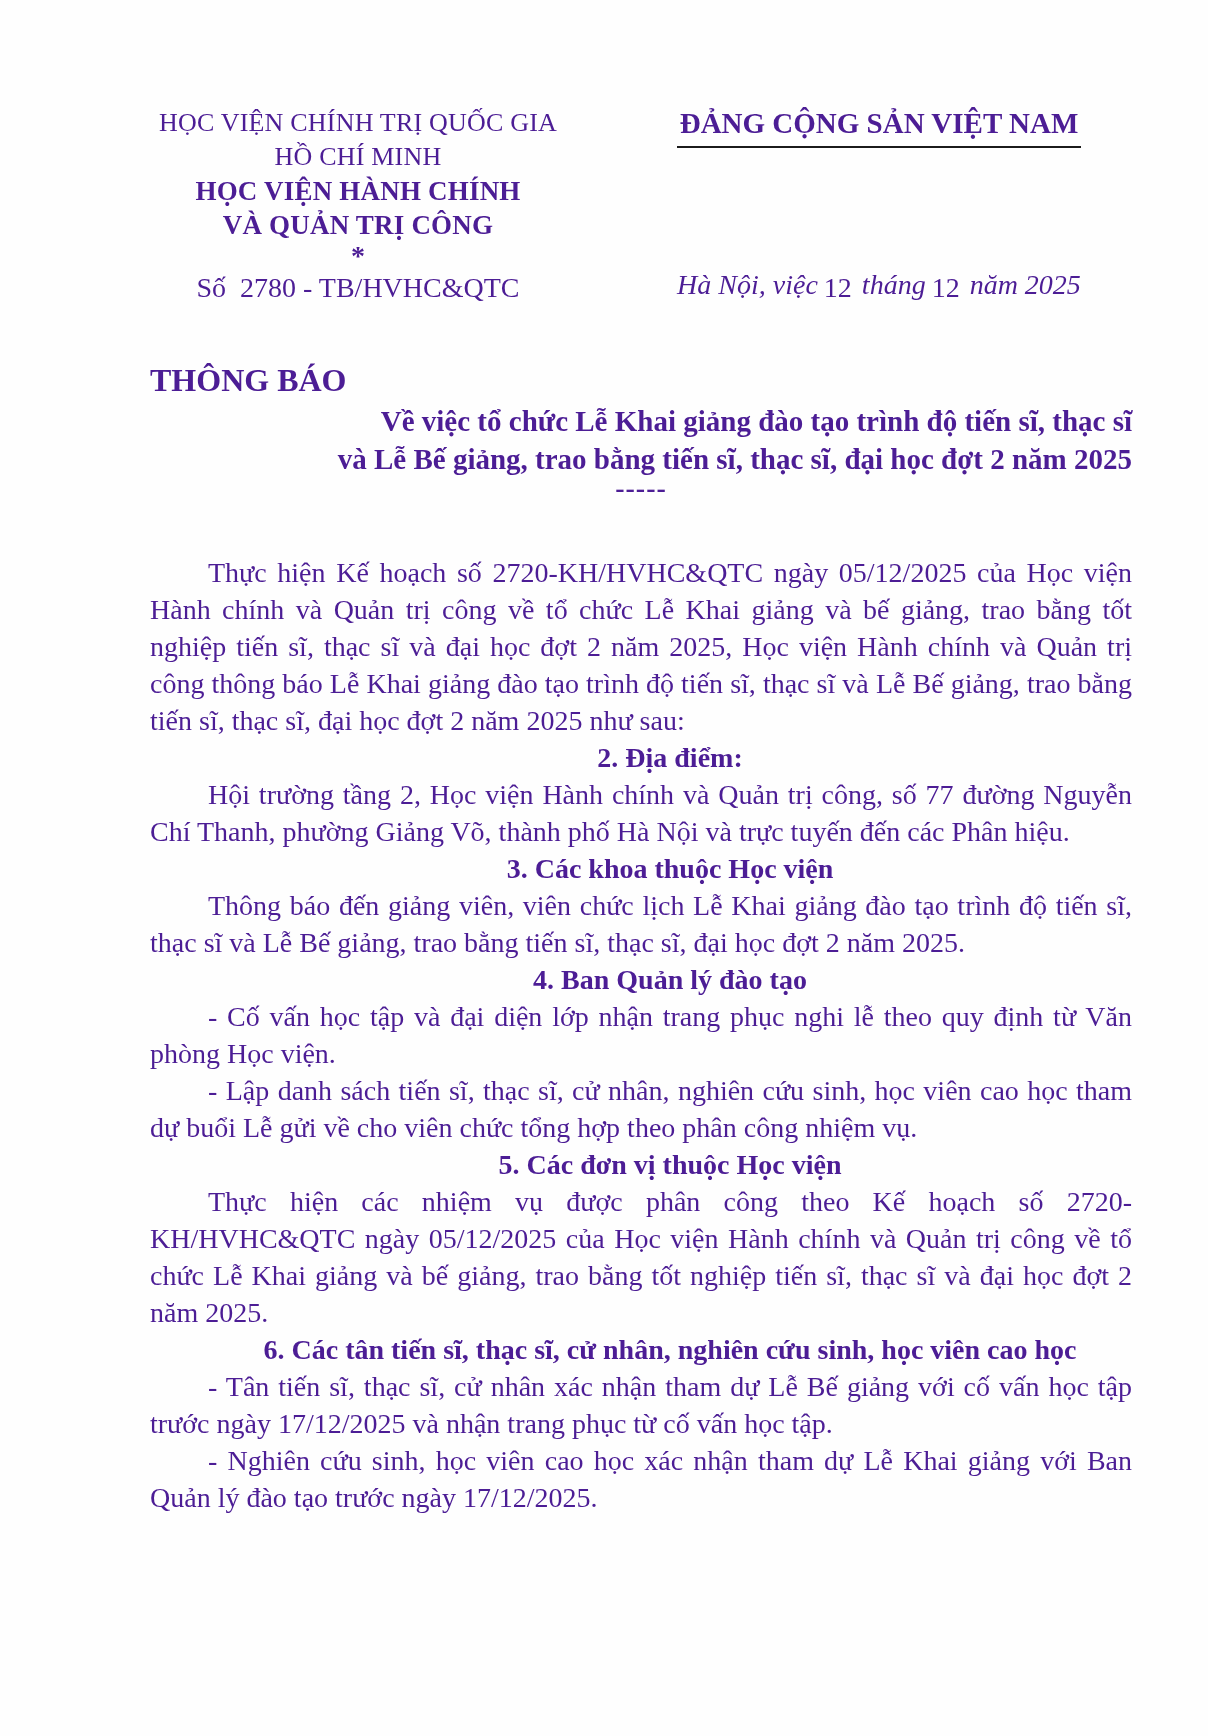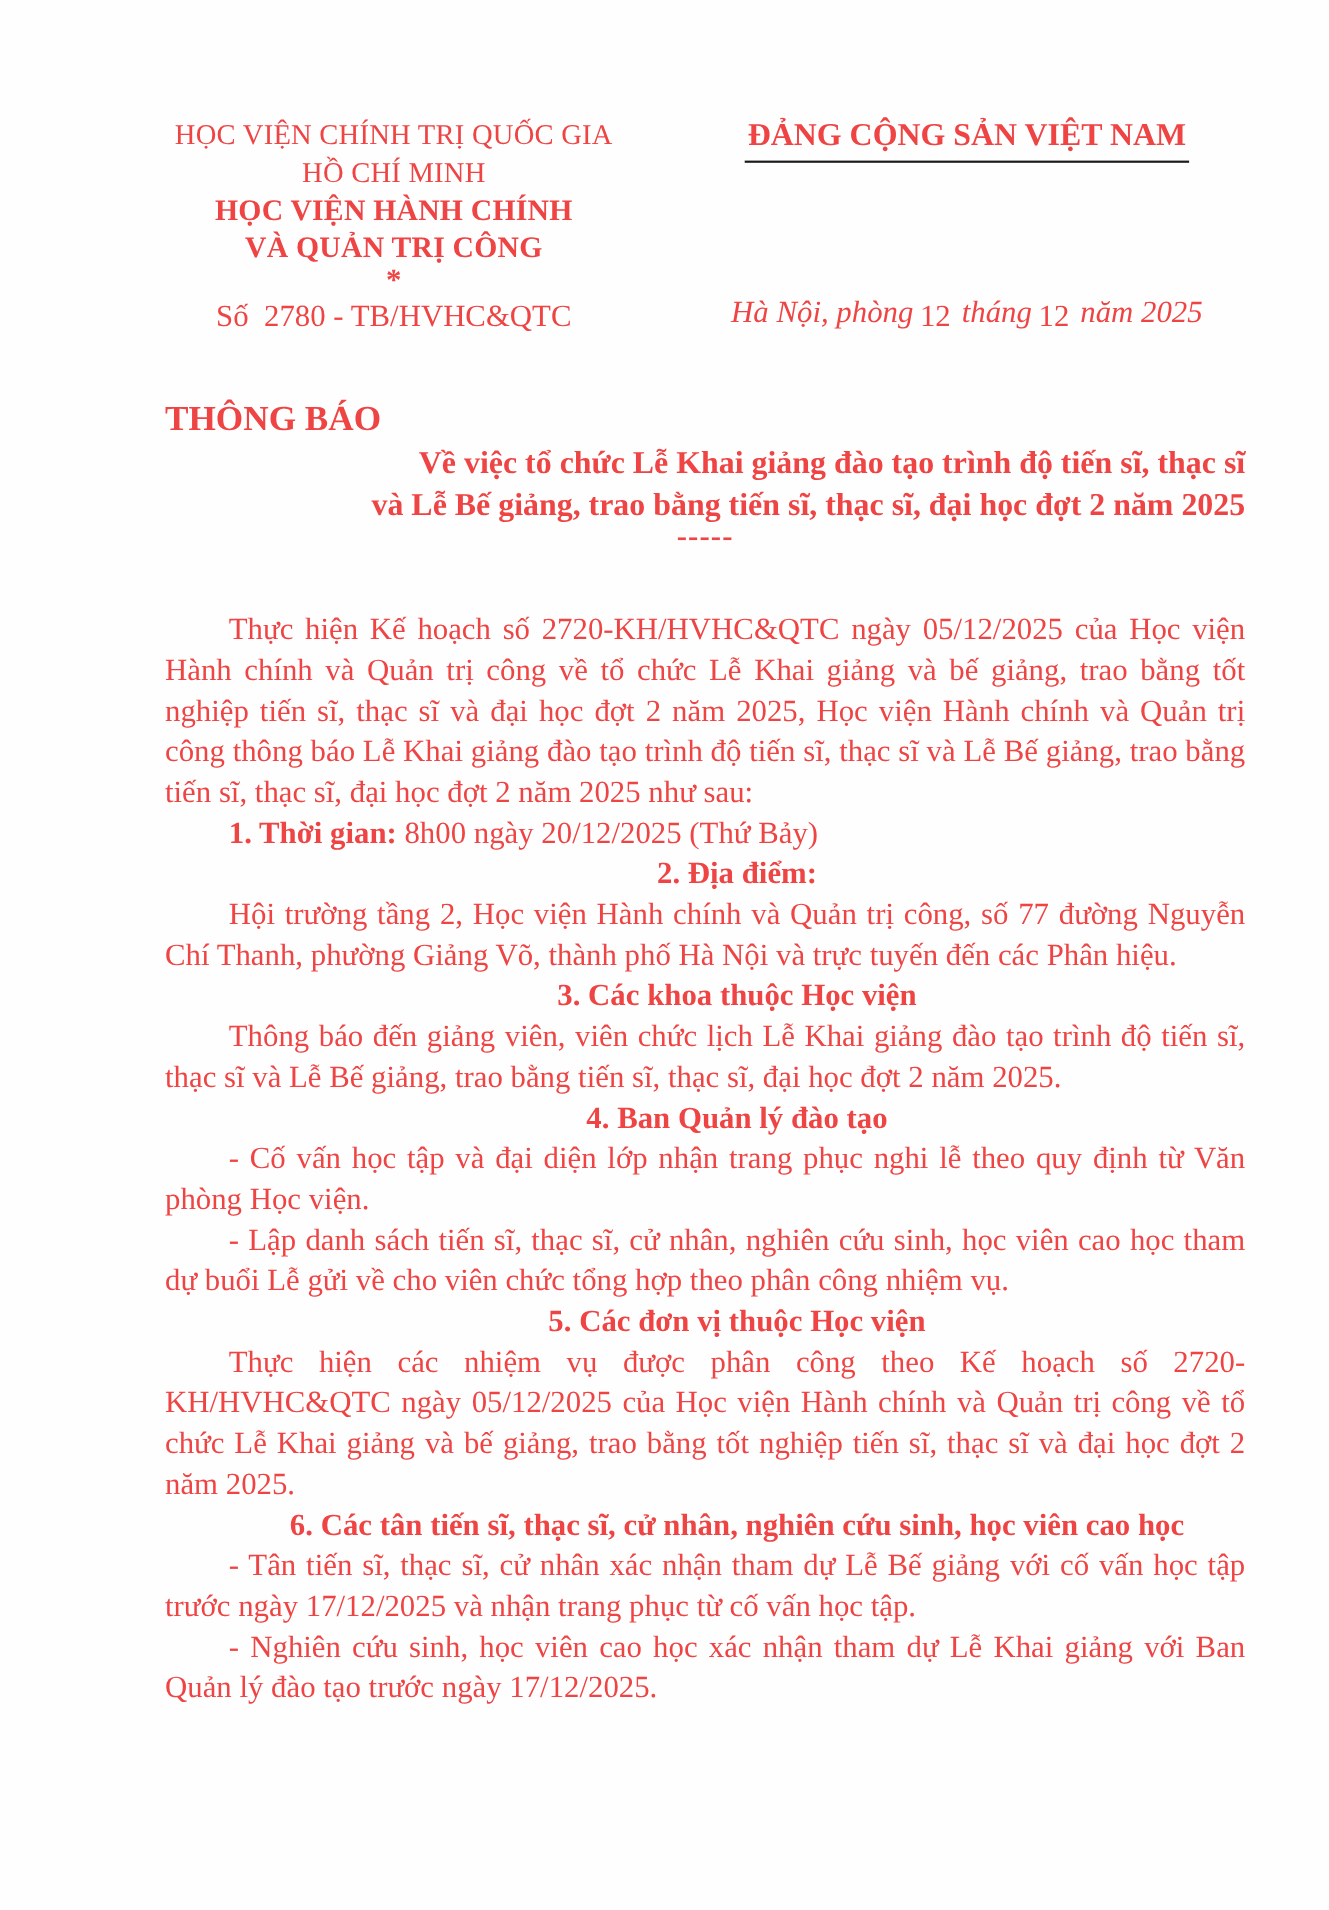--- a/index.html
+++ b/index.html
@@ -2,21 +2,21 @@
 <html><head>
 <meta charset="utf-8">
 <style>
   * { margin: 0; padding: 0; box-sizing: border-box; }
   html, body { background: #ffffff; }
   .page {
     position: relative;
     width: 1208px;
     height: 1736px;
     background: #fefefe;
-    color: #ef4444;
+    color: #4c1d95;
     font-family: "Liberation Serif", "DejaVu Serif", serif;
     overflow: hidden;
   }
   
   .hcol { position: absolute; text-align: center; }
   .hcol-left  { left: 112px; top: 106px; width: 492px; }
   .hcol-right { left: 614px; top: 106px; width: 530px; }
   .hl { font-size: 26px; line-height: 34px; white-space: pre; letter-spacing: 0.2px; }
   .hl-bold { font-weight: bold; font-size: 27px; }
   .hl-star { font-size: 28px; line-height: 28px; font-weight: bold; }
@@ -76,34 +76,33 @@
       <div class="hl">HỌC VIỆN CHÍNH TRỊ QUỐC GIA</div>
       <div class="hl">HỒ CHÍ MINH</div>
       <div class="hl hl-bold">HỌC VIỆN HÀNH CHÍNH</div>
       <div class="hl hl-bold">VÀ QUẢN TRỊ CÔNG</div>
       <div class="hl-star">*</div>
       <div class="hl-docnum">Số  2780 - TB/HVHC&amp;QTC</div>
     </div>
 
     <div class="hcol hcol-right">
       <span class="party-line">ĐẢNG CỘNG SẢN VIỆT NAM</span>
-      <div class="date-line"><span>Hà Nội, phòng</span><span class="num">12</span><span>tháng</span><span class="num">12</span><span>năm 2025</span></div>
+      <div class="date-line"><span>Hà Nội, việc</span><span class="num">12</span><span>tháng</span><span class="num">12</span><span>năm 2025</span></div>
     </div>
 
   </div>
 
   <div class="doc-body">
     <div class="title-main">THÔNG BÁO</div>
     <div class="subtitle">Về việc tổ chức Lễ Khai giảng đào tạo trình độ tiến sĩ, thạc sĩ</div>
     <div class="subtitle">và Lễ Bế giảng, trao bằng tiến sĩ, thạc sĩ, đại học đợt 2 năm 2025</div>
     <div class="title-divider">-----</div>
 
     <p class="para para-first">Thực hiện Kế hoạch số 2720-KH/HVHC&amp;QTC ngày 05/12/2025 của Học viện Hành chính và Quản trị công về tổ chức Lễ Khai giảng và bế giảng, trao bằng tốt nghiệp tiến sĩ, thạc sĩ và đại học đợt 2 năm 2025, Học viện Hành chính và Quản trị công thông báo Lễ Khai giảng đào tạo trình độ tiến sĩ, thạc sĩ và Lễ Bế giảng, trao bằng tiến sĩ, thạc sĩ, đại học đợt 2 năm 2025 như sau:</p>
 
-    <p class="para"><span class="bold">1. Thời gian:</span><span> 8h00 ngày 20/12/2025 (Thứ Bảy)</span></p>
 
     <p class="heading">2. Địa điểm:</p>
     <p class="para">Hội trường tầng 2, Học viện Hành chính và Quản trị công, số 77 đường Nguyễn Chí Thanh, phường Giảng Võ, thành phố Hà Nội và trực tuyến đến các Phân hiệu.</p>
 
     <p class="heading">3. Các khoa thuộc Học viện</p>
     <p class="para">Thông báo đến giảng viên, viên chức lịch Lễ Khai giảng đào tạo trình độ tiến sĩ, thạc sĩ và Lễ Bế giảng, trao bằng tiến sĩ, thạc sĩ, đại học đợt 2 năm 2025.</p>
 
     <p class="heading">4. Ban Quản lý đào tạo</p>
     <p class="para">- Cố vấn học tập và đại diện lớp nhận trang phục nghi lễ theo quy định từ Văn phòng Học viện.</p>
     <p class="para">- Lập danh sách tiến sĩ, thạc sĩ, cử nhân, nghiên cứu sinh, học viên cao học tham dự buổi Lễ gửi về cho viên chức tổng hợp theo phân công nhiệm vụ.</p>

